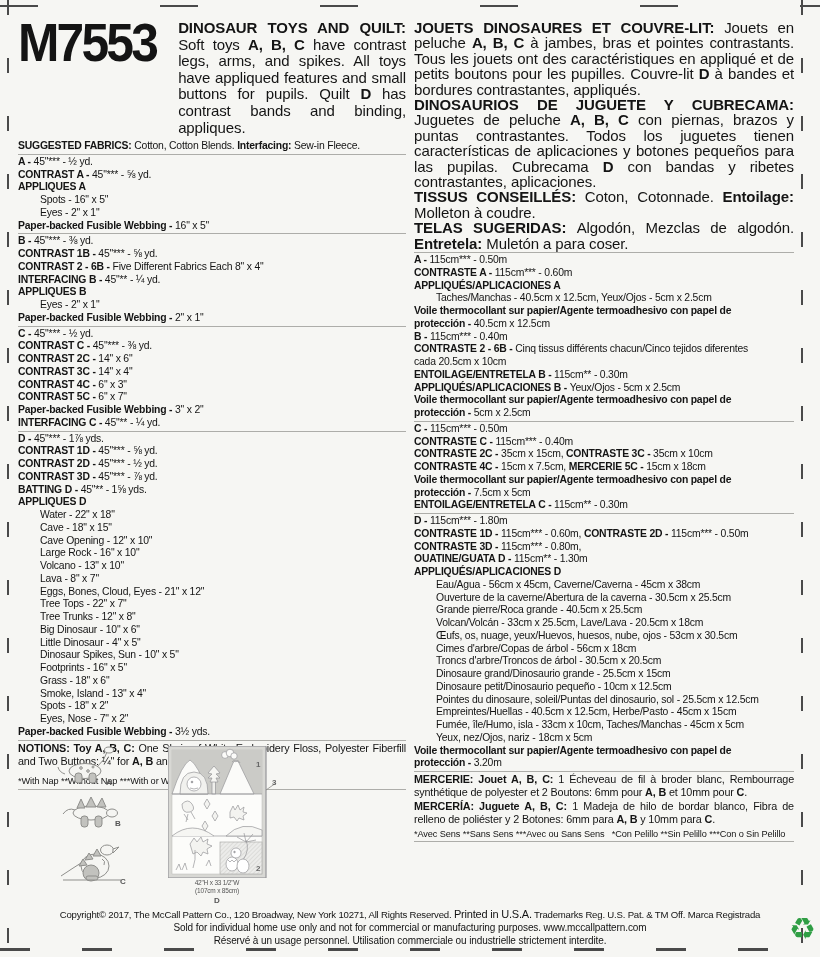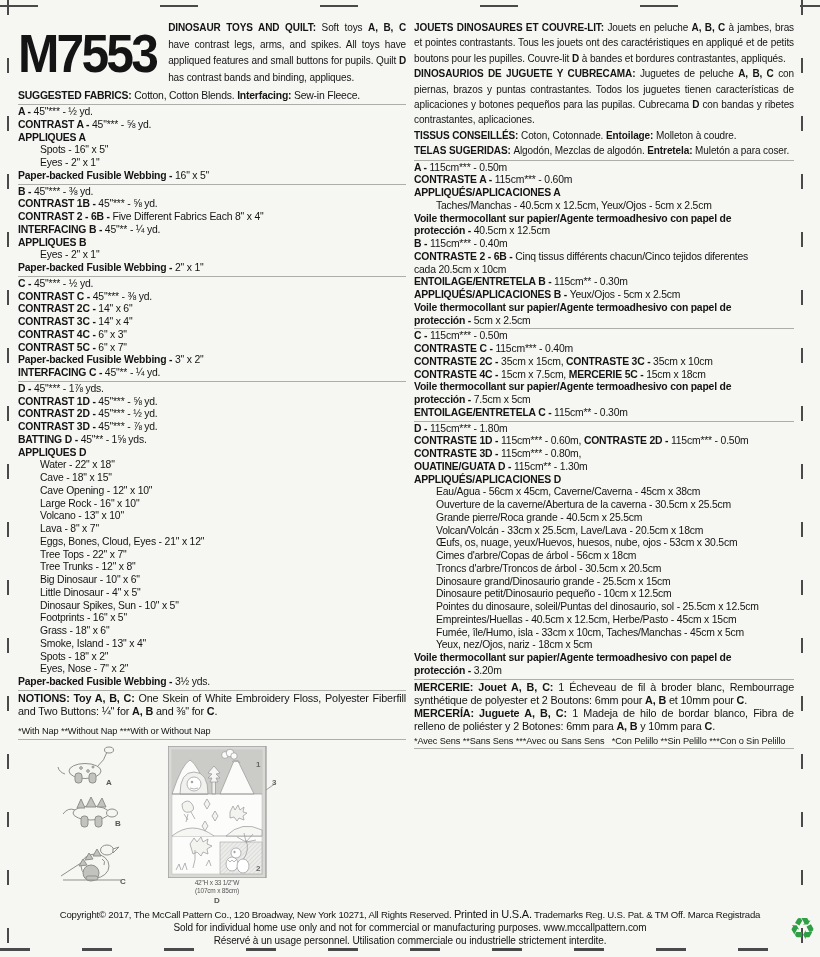--- a/index.html
+++ b/index.html
@@ -14,24 +14,24 @@
   #cut-left{left:7px;}
   #cut-right{left:801px;}
   .cut-h{position:absolute;left:0;right:0;height:2px;}
   #cut-top{top:5px;background:repeating-linear-gradient(to right,#4a4a4a 0 38px,transparent 38px 160px);}
   #cut-bottom{top:948px;height:3px;background:repeating-linear-gradient(to right,#4a4a4a 0 30px,transparent 30px 82px);}
 
   .col{position:absolute;top:20px;}
   #col-left{left:18px;width:388px;}
   #col-right{left:414px;width:380px;}
 
-  .header-row{display:flex;gap:0;align-items:center;margin-bottom:4px;}
+  .header-row{display:flex;gap:10px;align-items:flex-start;margin-bottom:4px;}
   #pattern-number{font-size:54px;font-weight:800;line-height:44px;letter-spacing:-3px;
     transform:scaleX(.92);transform-origin:left top;flex:0 0 auto;}
-  .para{text-align:justify;font-size:10px;line-height:15.4px;letter-spacing:-0.1px;}
+  .para{text-align:justify;font-size:15px;line-height:15.4px;letter-spacing:-0.1px;}
   .desc{flex:1;line-height:16.6px;}
   .small-para{font-size:10.8px;line-height:13.2px;text-align:justify;letter-spacing:-0.15px;}
 
   .ln{font-size:10.4px;line-height:12.75px;white-space:nowrap;letter-spacing:-0.2px;}
   .ln.ind{padding-left:22px;}
   .s-b{font-weight:bold;}
   .s-r{font-weight:normal;}
   .rule{border-top:1px solid #adada9;margin:1px 0;}
   .footnote{font-size:9.2px;letter-spacing:-0.1px;margin-top:8px;white-space:pre;}
 

